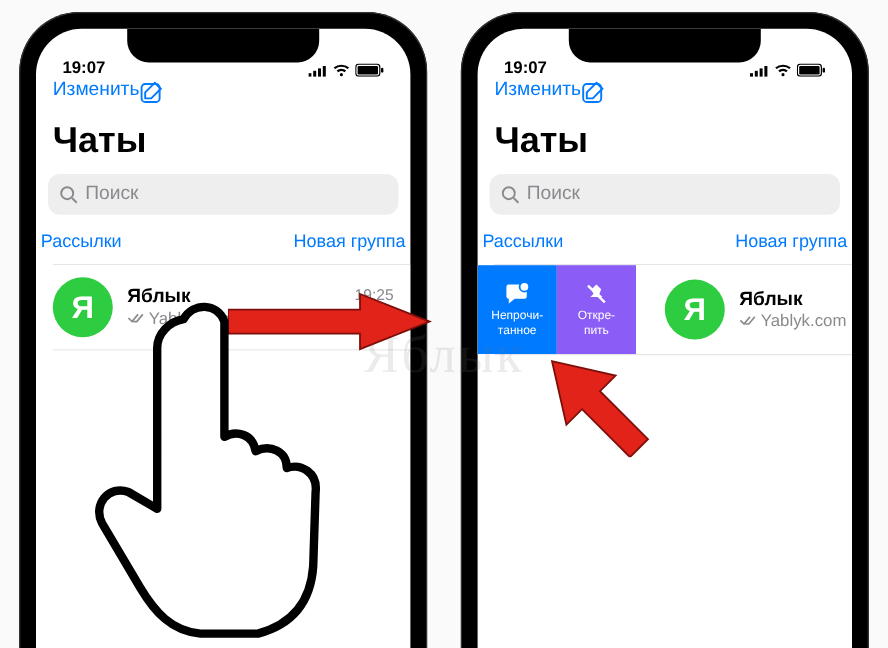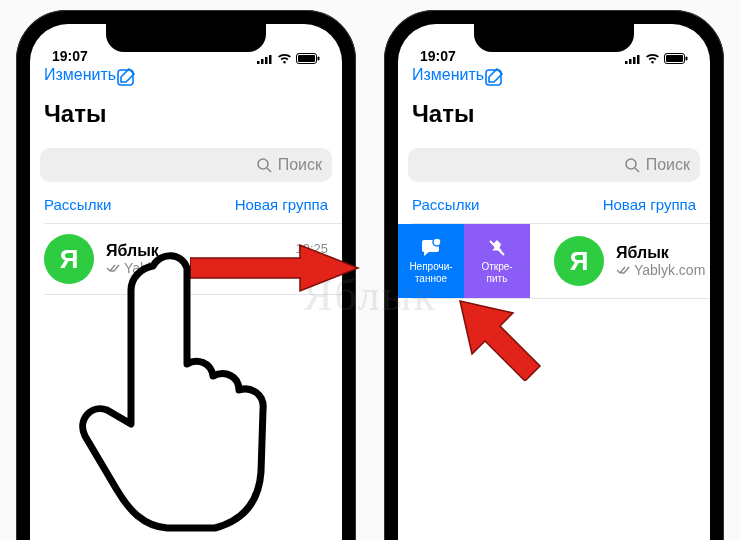--- a/index.html
+++ b/index.html
@@ -56,41 +56,40 @@
   }
   .status-icons { display: flex; gap: 4px; align-items: center; }
   .navbar {
     display: flex;
     justify-content: flex-start;
     padding: 2px 14px 6px;
   }
   .navlink { color: #007aff; font-size: 16px; }
   .compose-btn { color: #007aff; }
   .title {
-    font-size: 24px;
+    font-size: 30px;
     font-weight: 700;
-    padding: 2px 14px 20px;
+    padding: 2px 14px 10px;
     color: #000;
   }
   .searchbar {
     margin: 0 10px 10px;
     background: #eeeeef;
     border-radius: 10px;
     padding: 8px 10px;
     display: flex;
     align-items: center;
     gap: 6px;
     color: #8a8a8e;
     font-size: 16px;
-    justify-content: flex-end;
   }
   .rowlinks {
     display: flex;
     justify-content: space-between;
-    padding: 4px 14px 10px;
+    padding: 4px 4px 10px;
     font-size: 15px;
     color: #007aff;
   }
   .divider { height: 1px; background: #e5e5e8; margin-left: 14px; }
   .chatrow {
     display: flex;
     align-items: center;
     padding: 10px 14px;
     gap: 12px;
     position: relative;

